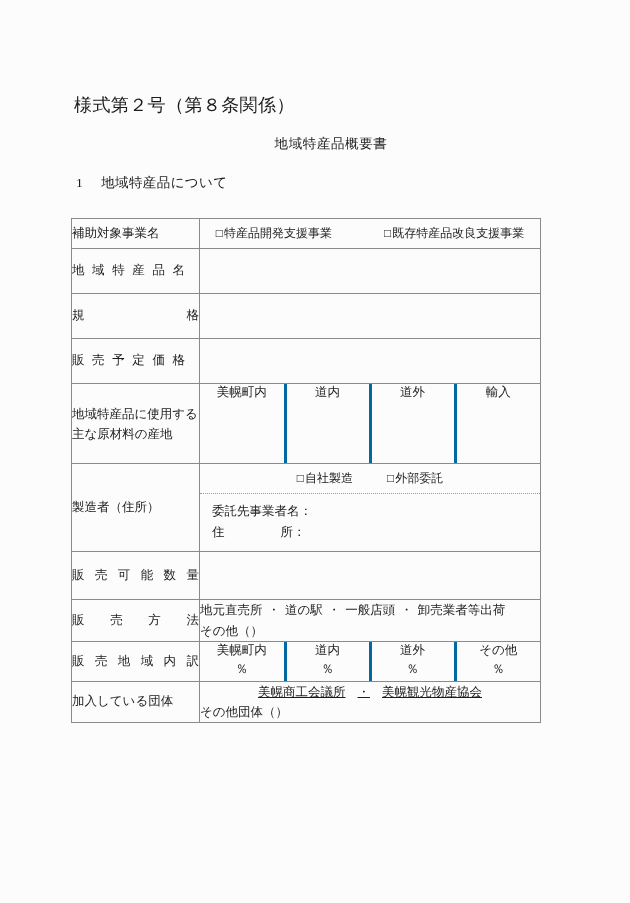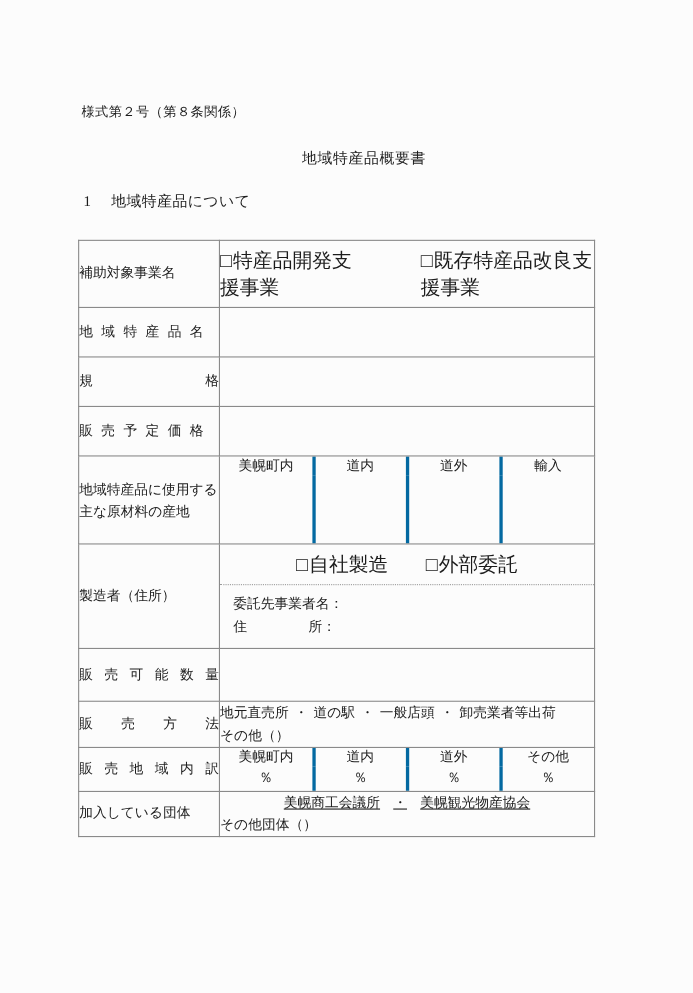--- a/index.html
+++ b/index.html
@@ -21,21 +21,21 @@
     background: #fcfcfc;
     box-sizing: border-box;
     overflow: hidden;
   }
 
   
   .form-no {
     position: absolute;
     left: 74px;
     top: 93px;
-    font-size: 12px;
+    font-size: 18px;
     letter-spacing: 0.4px;
     white-space: nowrap;
   }
   .doc-title {
     position: absolute;
     left: 16px;
     top: 135px;
     width: 630px;
     text-align: center;
     font-size: 13.5px;
@@ -96,21 +96,21 @@
   .val { padding: 7px 10px; line-height: 1.6; }
   .val.blank { padding: 0; }
 
   .center { text-align: center; text-decoration: underline; }
 
   
   .chk-row {
     display: flex;
     justify-content: center;
     padding: 6px 0 6px 0;
-    font-size: 18px;
+    font-size: 12px;
   }
   .chk-row .opt:first-child { margin-right: 52px; }
   .chk-row.biz .opt:first-child { margin-right: 34px; }
   .box { margin-right: 1px; }
 
   
   table.sub {
     width: 100%;
     border-collapse: collapse;
     table-layout: fixed;

